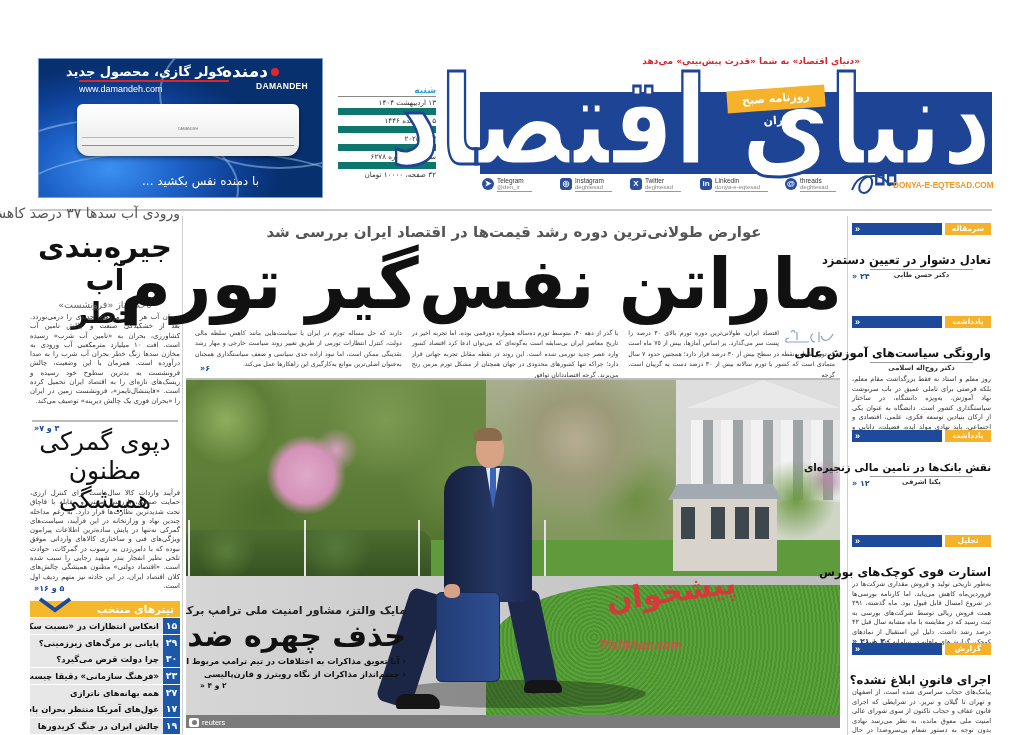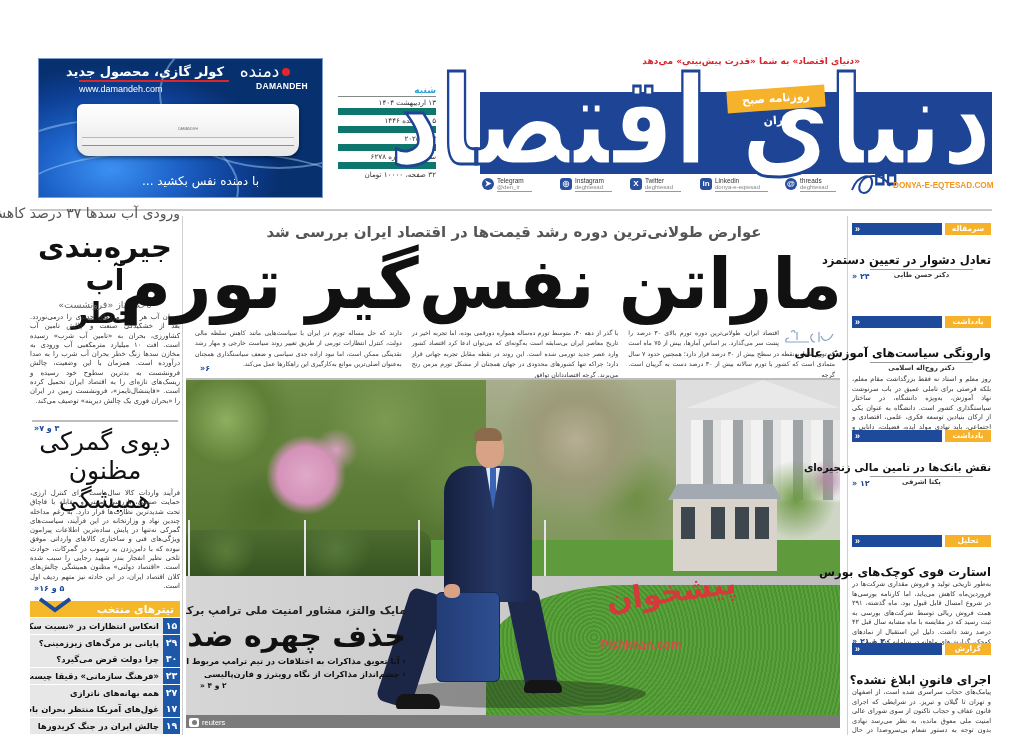--- a/index.html
+++ b/index.html
@@ -4,21 +4,21 @@
 <style>
 *{box-sizing:border-box;margin:0;padding:0}
 html,body{width:1024px;height:735px;overflow:hidden}
 body{position:relative;background:#ffffff;font-family:"DejaVu Sans",sans-serif;color:#222}
 .a{position:absolute}
 
 
 .ad{left:38px;top:58px;width:285px;height:140px;overflow:hidden;border:1px solid #7c9bd0;
   background:radial-gradient(ellipse 60% 75% at 25% 80%,#3c90f2 0%,#1d62c8 40%,#0e4096 75%,#07306f 100%)}
 .sw{position:absolute;border-radius:50%;border:2px solid rgba(175,220,255,.45)}
-.ad-brand{right:14px;top:2px;width:86px;text-align:center;color:#fff;font-weight:normal;font-size:17px;line-height:20px;direction:rtl}
+.ad-brand{right:14px;top:2px;width:86px;text-align:left;color:#fff;font-weight:bold;font-size:17px;line-height:20px;direction:rtl}
 .ad-brand-dot{display:inline-block;width:8px;height:8px;border-radius:50%;background:#e2262c;margin-left:3px;vertical-align:middle}
 .ad-brand-en{right:14px;top:22px;width:86px;text-align:right;color:#fff;font-family:"Liberation Sans",sans-serif;font-weight:bold;font-size:8.5px;letter-spacing:.3px}
 .ad-head{left:40px;top:5px;width:145px;text-align:right;color:#fff;font-weight:bold;font-size:13px;direction:rtl;white-space:nowrap}
 .ad-line{left:40px;top:21px;width:150px;height:2px;background:#d9262b}
 .ad-url{left:40px;top:25px;color:#fff;font-family:"Liberation Sans",sans-serif;font-size:9px}
 .ad-unit{left:38px;top:45px;width:222px;height:52px;border-radius:6px 6px 12px 12px;background:linear-gradient(#ffffff,#e7e7e7);box-shadow:0 2px 4px rgba(0,0,0,.45)}
 .ad-unit .vent{position:absolute;left:5px;right:5px;top:33px;height:9px;border-top:1px solid #b8b8b8;border-bottom:1px solid #8d8d8d;background:#f1f1f1}
 .ad-unit .mark{position:absolute;left:0;right:0;top:23px;text-align:center;font-family:"Liberation Sans",sans-serif;font-size:3.5px;color:#777}
 .ad-slogan{left:40px;top:115px;width:180px;text-align:right;color:#fff;font-size:12px;direction:rtl;white-space:nowrap}
 

